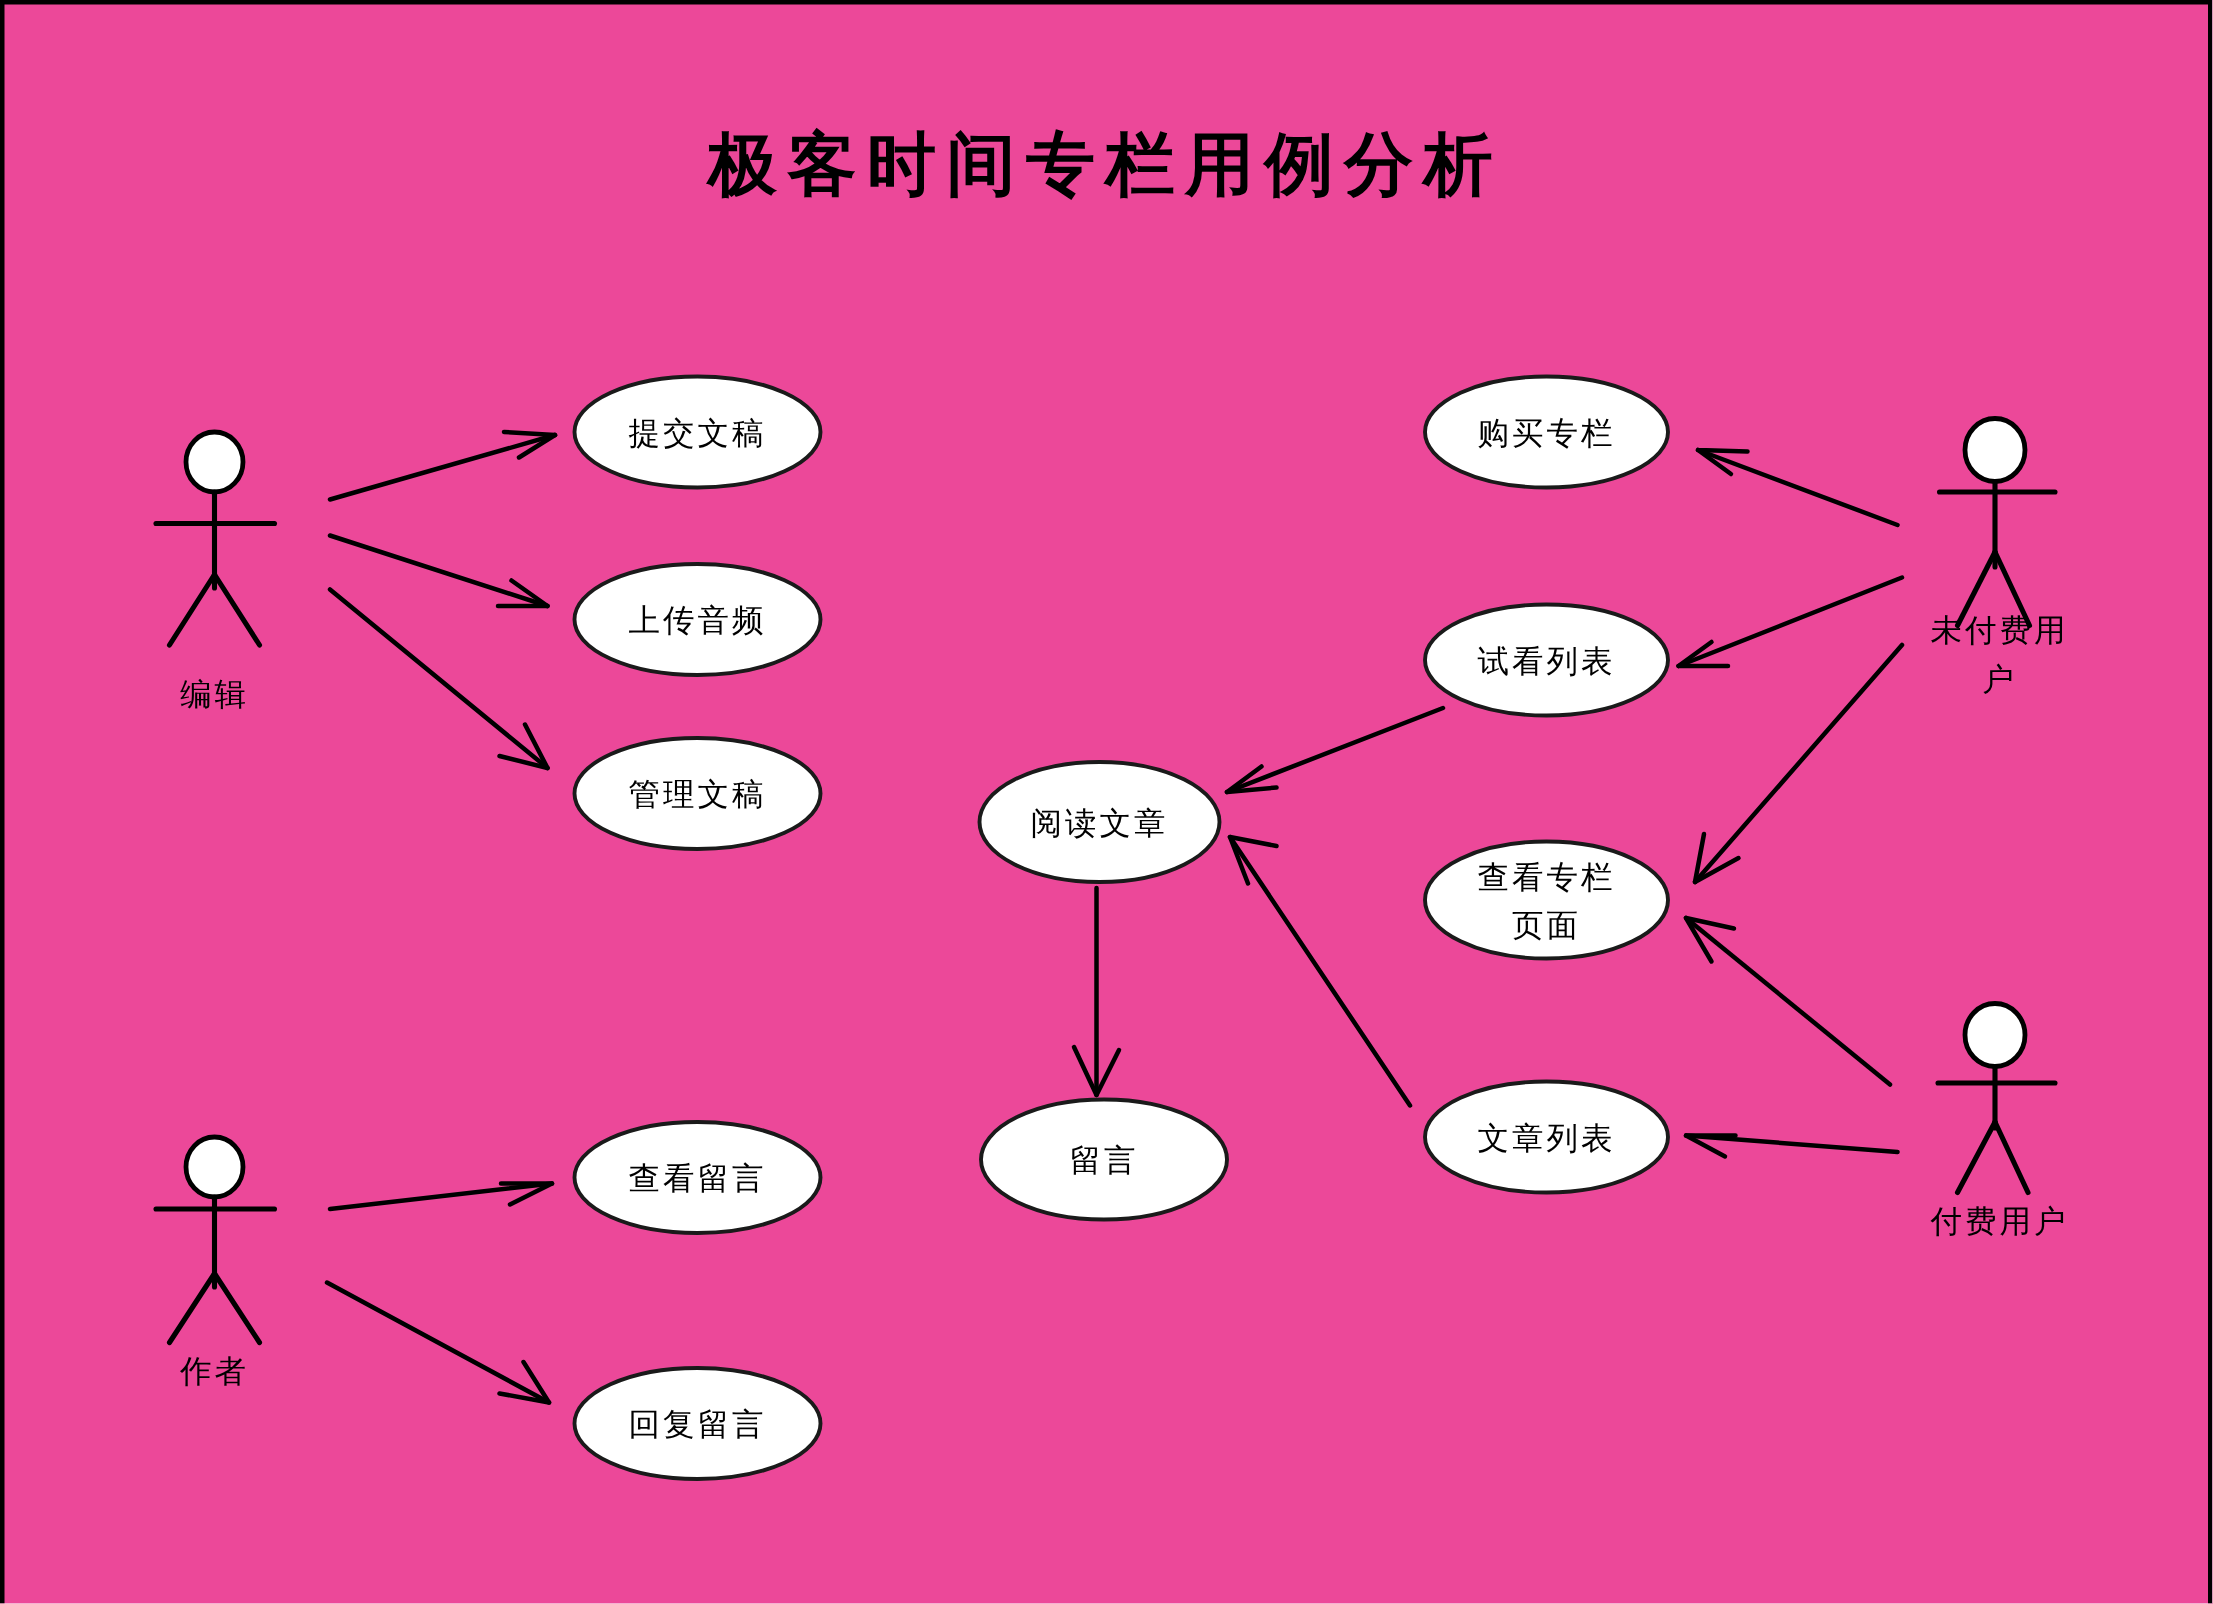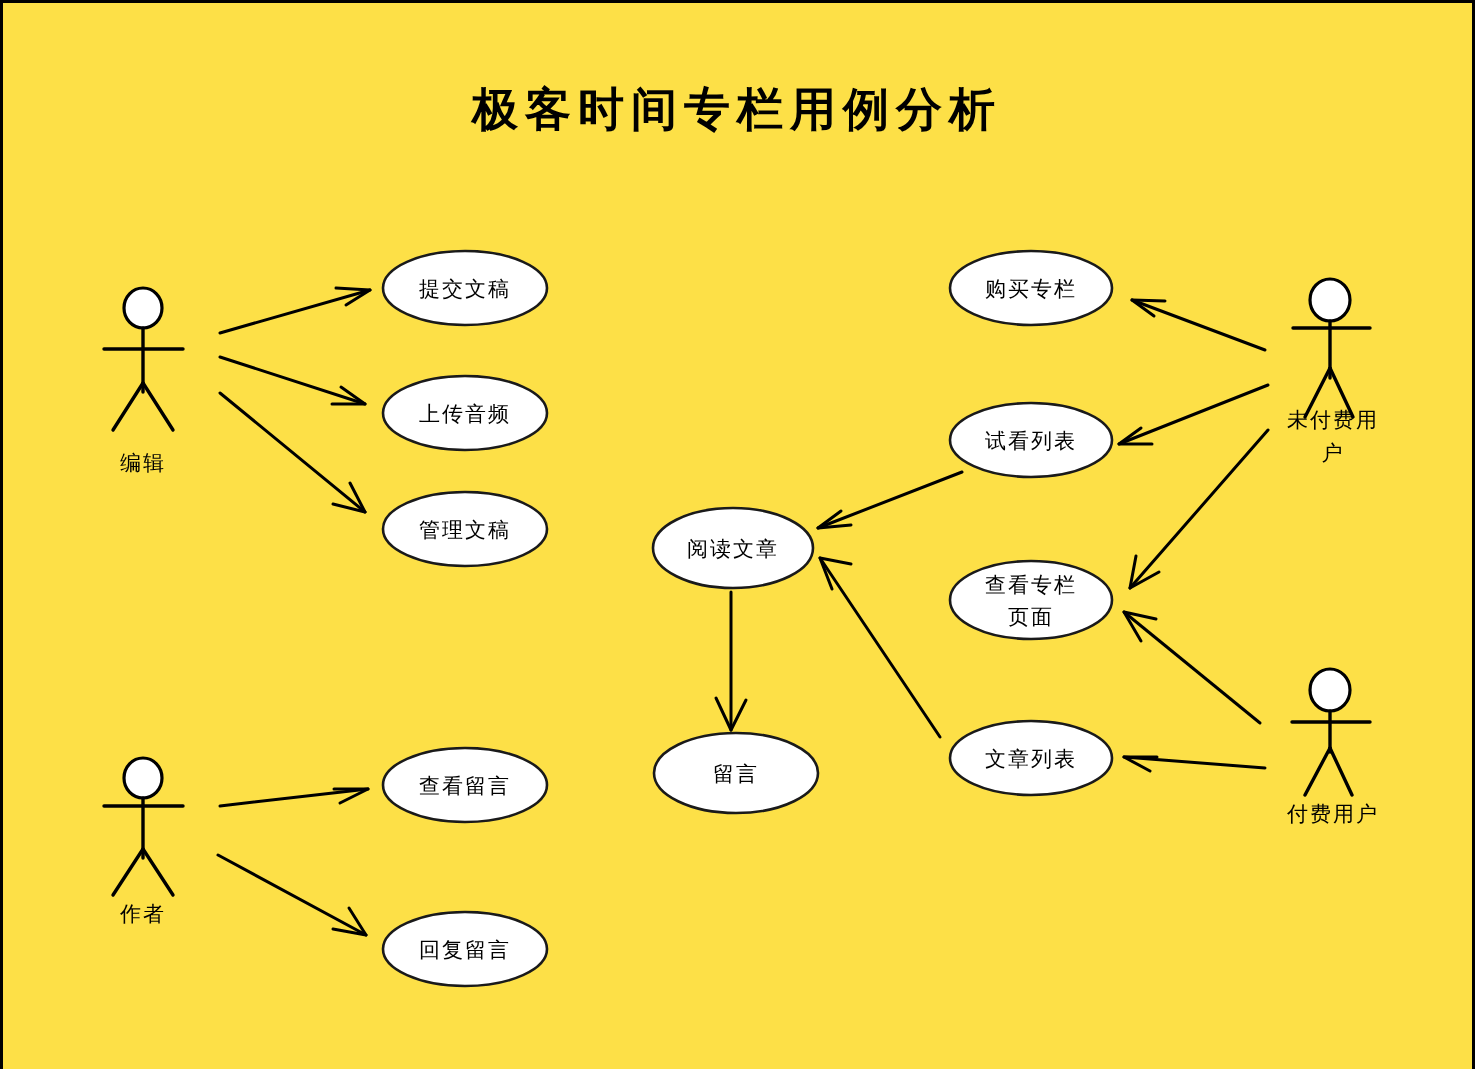--- a/index.html
+++ b/index.html
@@ -7,21 +7,21 @@
     padding: 0;
     background: #ffffff;
   }
   body {
     font-family: "Liberation Sans", sans-serif;
   }
   #canvas-wrap {
     position: relative;
     width: 1475px;
     height: 1069px;
-    background: #fde047;
+    background: #ec4899;
     overflow: hidden;
   }
   svg#diagram {
     display: block;
     width: 1475px;
     height: 1069px;
   }
   .frame-border {
     fill: none;
     stroke: #000000;

